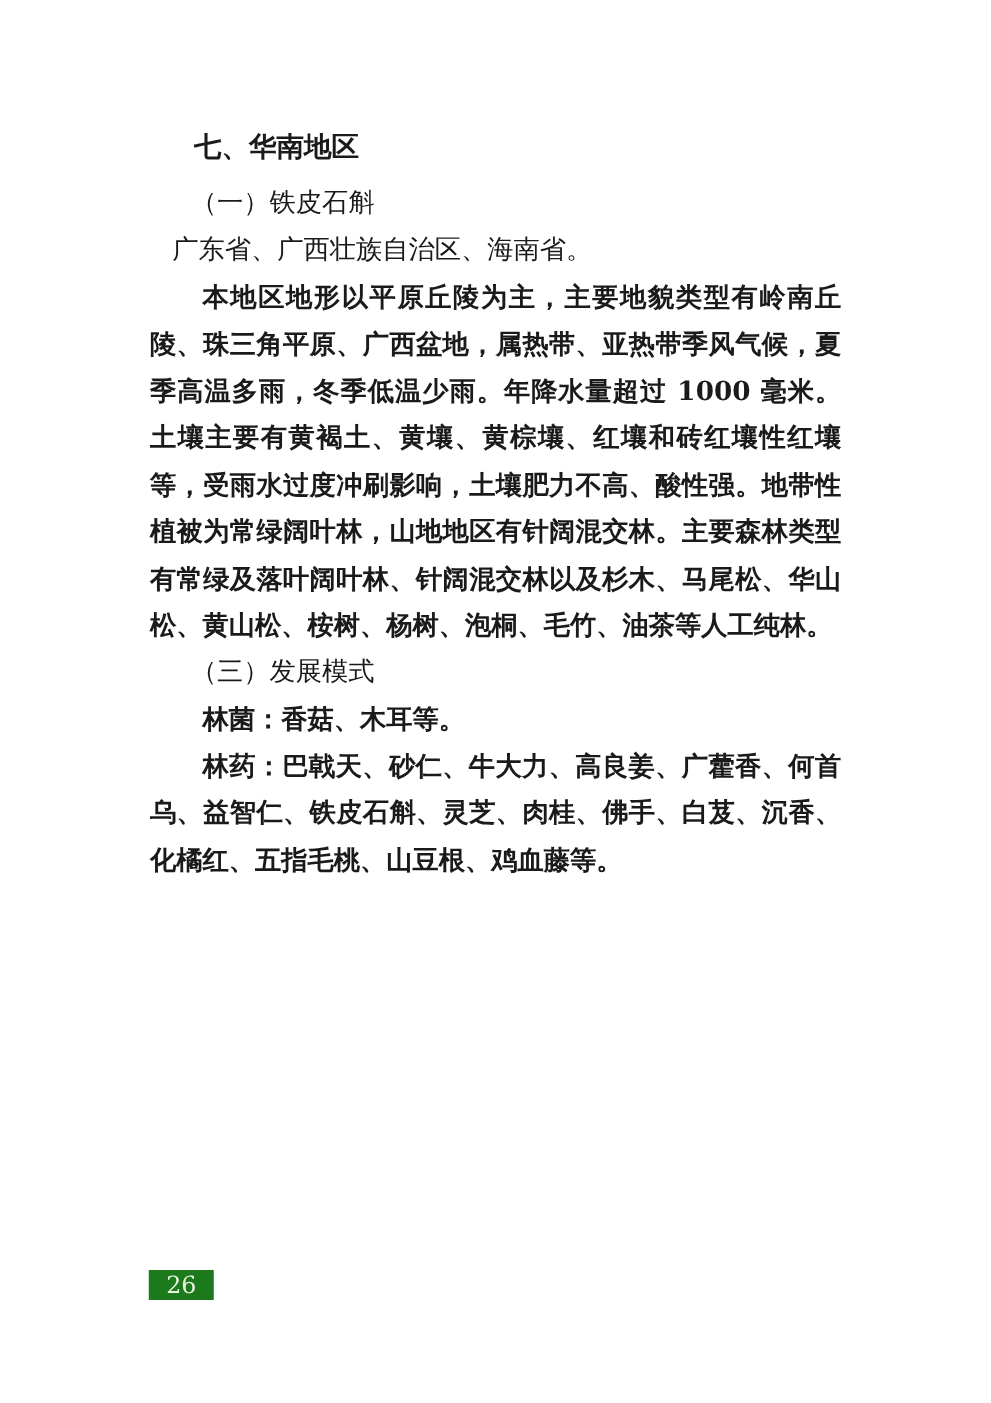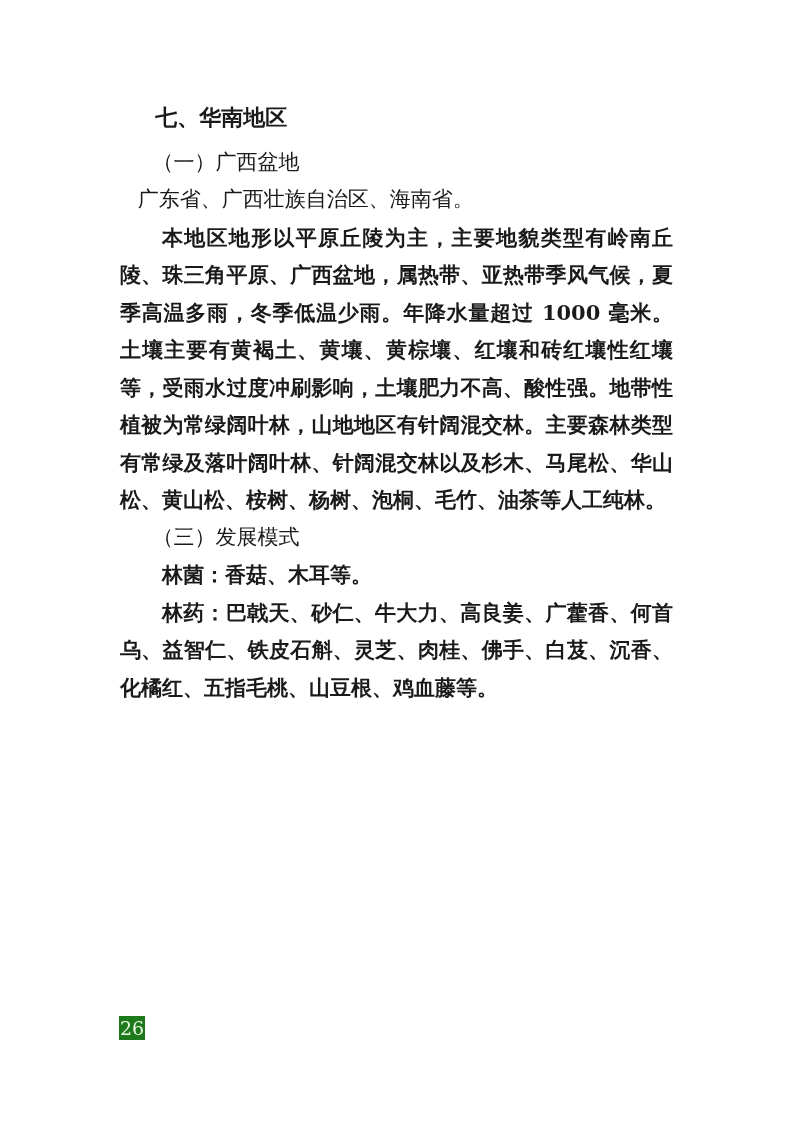--- a/index.html
+++ b/index.html
@@ -56,36 +56,36 @@
   }
   .tight {
     letter-spacing: -1.5px;
   }
   .page-num {
     position: absolute;
     left: 119px;
     top: 1016px;
     min-width: 19px;
     height: 24px;
-    padding: 0 1px;
+    padding: 0 14px;
     font-size: 19px;
     line-height: 24px;
     text-align: center;
     font-family: "DejaVu Serif", "Liberation Serif", serif;
   }
 </style>
 </head>
 <body>
 
 <div class="page">
   <div class="content">
 
     <h1 class="doc-heading">七、华南地区</h1>
 
-    <p class="title-line">（一）广西盆地</p>
+    <p class="title-line">（一）铁皮石斛</p>
     <p class="province-line">广东省、广西壮族自治区、海南省。</p>
 
     <p class="para">本地区地形以平原丘陵为主，主要地貌类型有岭南丘陵、珠三角平原、广西盆地，属热带、亚热带季风气候，夏季高温多雨，冬季低温少雨。年降水量超过 1000 毫米。土壤主要有黄褐土、黄壤、黄棕壤、红壤和砖红壤性红壤等，受雨水过度冲刷影响，土壤肥力不高、酸性强。地带性植被为常绿阔叶林，山地地区有针阔混交林。主要森林类型有常绿及落叶阔叶林、针阔混交林以及杉木、马尾松、华山松、黄山松、桉树、杨树、泡桐、毛竹、油茶等人工纯林。</p>
 
     <p class="title-line">（三）发展模式</p>
 
     <p class="para line-single">林菌：香菇、木耳等。</p>
     <p class="para">林药：巴戟天、砂仁、牛大力、高良姜、广藿香、何首乌、益智仁、铁皮石斛、灵芝、肉桂、佛手、白芨、沉香、化橘红、五指毛桃、山豆根、鸡血藤等。</p>
 
   </div>

